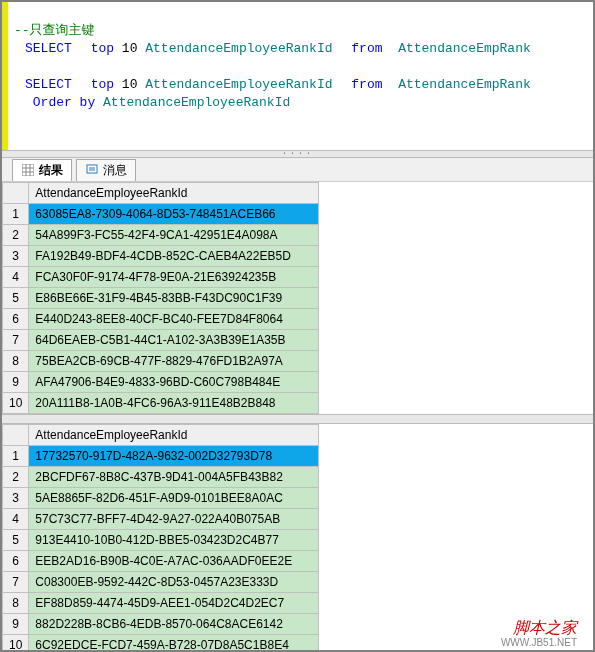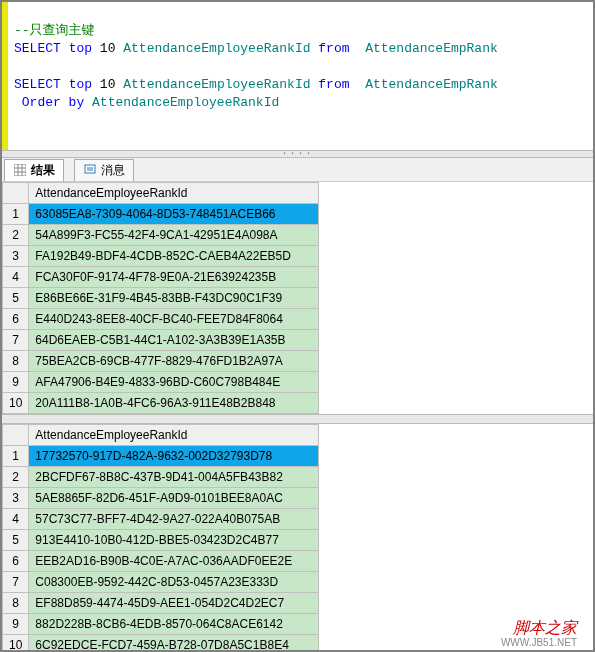--- a/index.html
+++ b/index.html
@@ -18,21 +18,21 @@
     height: 148px;
     border-left: 6px solid #e8e80a;
     padding: 2px 6px;
     font-family: Consolas, "Courier New", monospace;
     font-size: 13px;
     line-height: 18px;
     white-space: pre;
     overflow: hidden;
   }
   .sql-comment { color: #008000; }
-  .sql-keyword { color: #0000ff; }
+  .sql-keyword { color: #0000ff; margin-left: 11px; }
   .sql-ident { color: #008080; }
   .sql-plain { color: #000; }
   .splitter-h {
     height: 8px;
     background: #e8e8e8;
     border-top: 1px solid #bbb;
     border-bottom: 1px solid #bbb;
     position: relative;
     cursor: ns-resize;
   }
@@ -45,22 +45,22 @@
     color: #888;
     letter-spacing: 2px;
     font-size: 10px;
   }
   .tabs {
     display: flex;
     align-items: center;
     height: 24px;
     background: #f0f0f0;
     border-bottom: 1px solid #ccc;
-    padding-left: 2px;
-    gap: 10px;
+    padding-left: 10px;
+    gap: 4px;
   }
   .tab {
     display: flex;
     align-items: center;
     gap: 4px;
     padding: 2px 8px;
     height: 22px;
     border: 1px solid #aaa;
     border-bottom: none;
     background: #f8f8f8;

